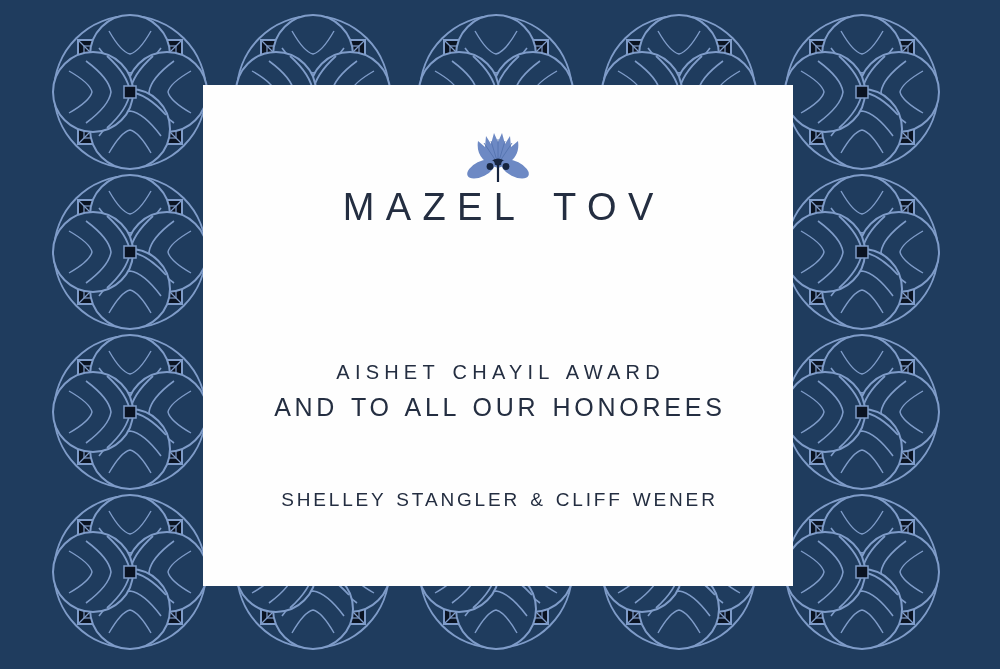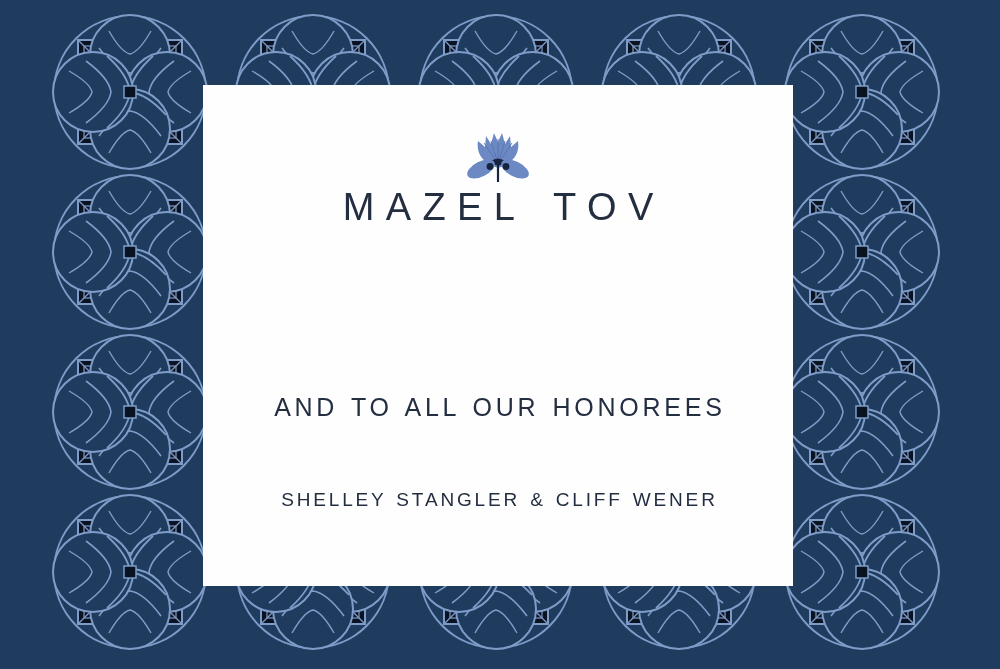--- a/index.html
+++ b/index.html
@@ -134,20 +134,23 @@
     </g>
 
     <path d="M 0 9 L 0 27" stroke="var(--flower-dark)" stroke-width="2.2" fill="none"></path>
   </svg>
 
   <div class="line title-line">
     <span>MAZEL TOV</span>
   </div>
 
 
+  <div class="line award-line">
+    <span>AISHET CHAYIL AWARD</span>
+  </div>
 
   <div class="line names-line">
     <span>SHELLEY STANGLER &amp; CLIFF WENER</span>
   </div>
 
   <div class="line honorees-line">
     <span>AND TO ALL OUR HONOREES</span>
   </div>
 
 </div>

